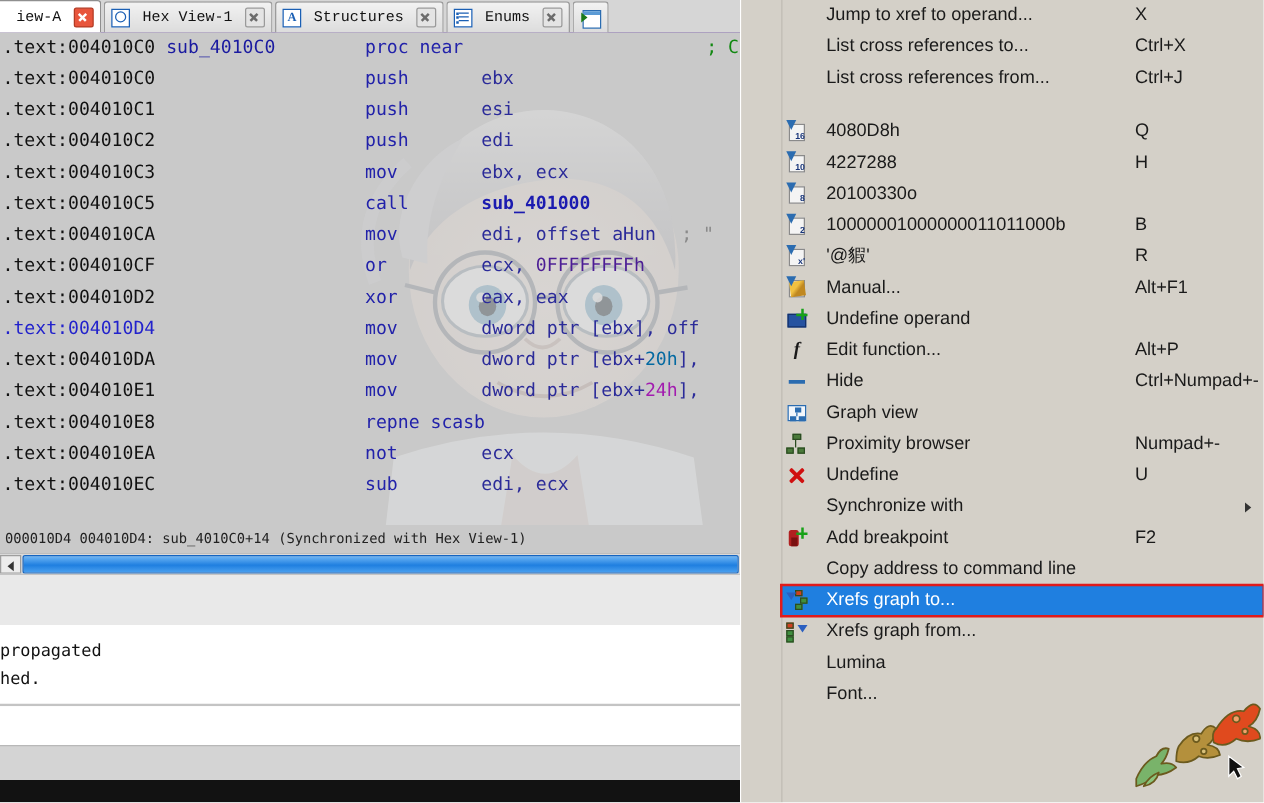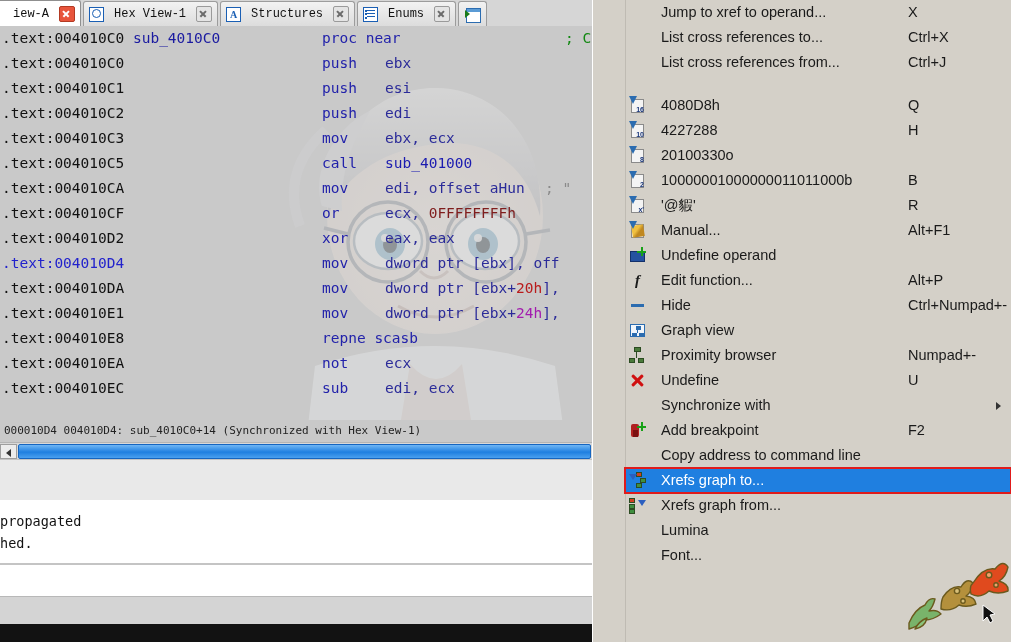--- a/index.html
+++ b/index.html
@@ -99,21 +99,21 @@
     padding-left:2px;
   }
   .dline.cur .addr{color:#2222cc;}
   .addr{color:#111;}
   .nm{color:#1a1aa0;}
   .mn{color:#2222aa;}
   .op{color:#2b2b99;}
   .cmt{color:#118811;}
   .str{color:#8a8a8a;}
 
-  .col-mn{position:absolute;left:322px;}
+  .col-mn{position:absolute;left:292px;}
   .col-op{position:absolute;left:385px;}
 
   
   .synctxt{
     position:absolute;left:0;top:420px;width:592px;height:22px;
     background:#c9c9c9;
     font-family:"DejaVu Sans Mono","Liberation Mono",monospace;
     font-size:11px;color:#222;line-height:22px;padding-left:4px;
     box-sizing:border-box;white-space:pre;overflow:hidden;
   }
@@ -334,26 +334,26 @@
         <path d="M140 298 q26 30 52 0 l10 62 h-72Z" fill="#e3d7d2"></path>
         <path d="M30 160 q-20 -55 26 -96" stroke="#d3d3d7" stroke-width="10" fill="none"></path>
       </svg>
 
       <div id="disasm-lines">
           <div class="dline"><span class="addr">.text:004010C0</span><span class="nm"> sub_4010C0</span><span class="mn col-mn">proc near</span><span class="cmt" style="position: absolute; left: 565px;">; CO</span></div>
           <div class="dline"><span class="addr">.text:004010C0</span><span class="mn col-mn">push</span><span class="op col-op">ebx</span></div>
           <div class="dline"><span class="addr">.text:004010C1</span><span class="mn col-mn">push</span><span class="op col-op">esi</span></div>
           <div class="dline"><span class="addr">.text:004010C2</span><span class="mn col-mn">push</span><span class="op col-op">edi</span></div>
           <div class="dline"><span class="addr">.text:004010C3</span><span class="mn col-mn">mov</span><span class="op col-op">ebx, ecx</span></div>
-          <div class="dline"><span class="addr">.text:004010C5</span><span class="mn col-mn">call</span><span class="op col-op"><b style="font-weight:normal;color:#1b1bb0">sub_401000</b></span></div>
+          <div class="dline"><span class="addr">.text:004010C5</span><span class="mn col-mn">call</span><span class="op col-op"><b style="font-weight:bold;color:#1b1bb0">sub_401000</b></span></div>
           <div class="dline"><span class="addr">.text:004010CA</span><span class="mn col-mn">mov</span><span class="op col-op">edi, offset aHun</span><span class="str" style="position: absolute; left: 545px;">; "</span></div>
-          <div class="dline"><span class="addr">.text:004010CF</span><span class="mn col-mn">or</span><span class="op col-op">ecx, <b style="font-weight:normal;color:#7f1d1d">0FFFFFFFFh</b></span></div>
+          <div class="dline"><span class="addr">.text:004010CF</span><span class="mn col-mn">or</span><span class="op col-op">ecx, <b style="font-weight:normal;color:#4c1d95">0FFFFFFFFh</b></span></div>
           <div class="dline"><span class="addr">.text:004010D2</span><span class="mn col-mn">xor</span><span class="op col-op">eax, eax</span></div>
           <div class="dline cur"><span class="addr">.text:004010D4</span><span class="mn col-mn">mov</span><span class="op col-op">dword ptr [ebx], off</span></div>
-          <div class="dline"><span class="addr">.text:004010DA</span><span class="mn col-mn">mov</span><span class="op col-op">dword ptr [ebx+<b style="font-weight:normal;color:#b91c1c">20h</b>],</span></div>
+          <div class="dline"><span class="addr">.text:004010DA</span><span class="mn col-mn">mov</span><span class="op col-op">dword ptr [ebx+<b style="font-weight:normal;color:#0369a1">20h</b>],</span></div>
           <div class="dline"><span class="addr">.text:004010E1</span><span class="mn col-mn">mov</span><span class="op col-op">dword ptr [ebx+<b style="font-weight:normal;color:#a21caf">24h</b>],</span></div>
           <div class="dline"><span class="addr">.text:004010E8</span><span class="mn col-mn">repne scasb</span></div>
           <div class="dline"><span class="addr">.text:004010EA</span><span class="mn col-mn">not</span><span class="op col-op">ecx</span></div>
           <div class="dline"><span class="addr">.text:004010EC</span><span class="mn col-mn">sub</span><span class="op col-op">edi, ecx</span></div>
         </div>
     </div>
 
     <div class="synctxt">000010D4 004010D4: sub_4010C0+14 (Synchronized with Hex View-1)</div>
 
     <div class="hscroll">

